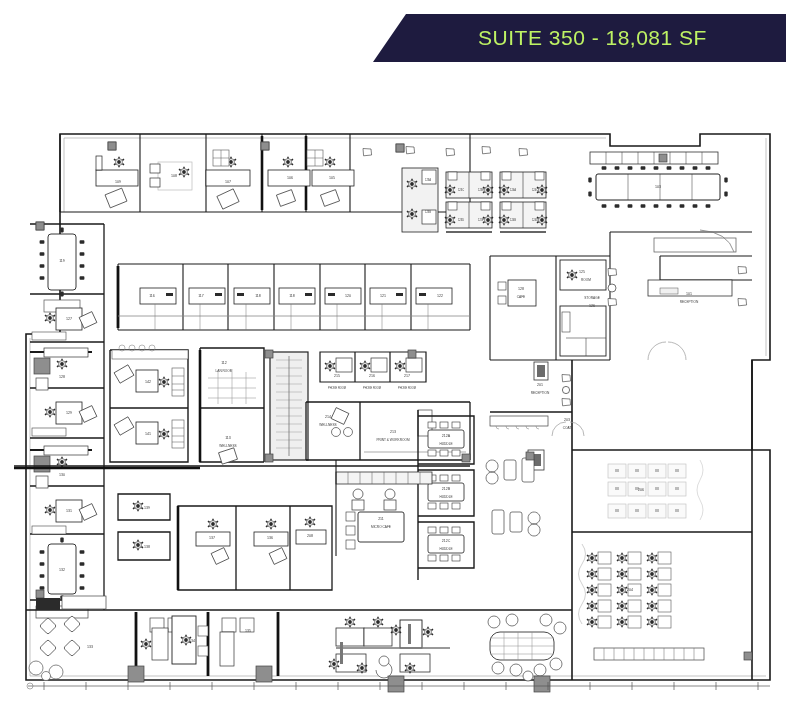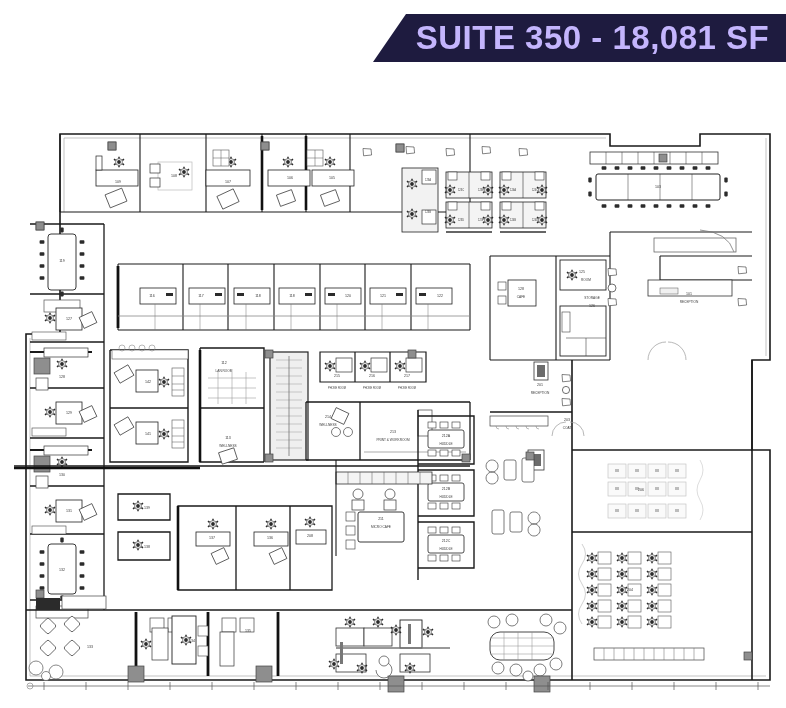--- a/index.html
+++ b/index.html
@@ -27,23 +27,23 @@
     width: 100%; height: 100%;
     background: #1e1b3f;
     -webkit-clip-path: polygon(33px 0, 100% 0, 100% 100%, 0 100%);
     clip-path: polygon(33px 0, 100% 0, 100% 100%, 0 100%);
     display: flex;
     align-items: center;
     justify-content: center;
     padding-left: 26px;
   }
   #banner-text {
-    color: #c4b5fd;
-    font-size: 33px;
-    font-weight: bold;
+    color: #bef264;
+    font-size: 21px;
+    font-weight: normal;
     letter-spacing: 0.5px;
     white-space: nowrap;
     font-family: "Liberation Sans", sans-serif;
   }
 
   
   #plan {
     position: absolute;
     left: 0; top: 120px;
     width: 786px; height: 588px;

